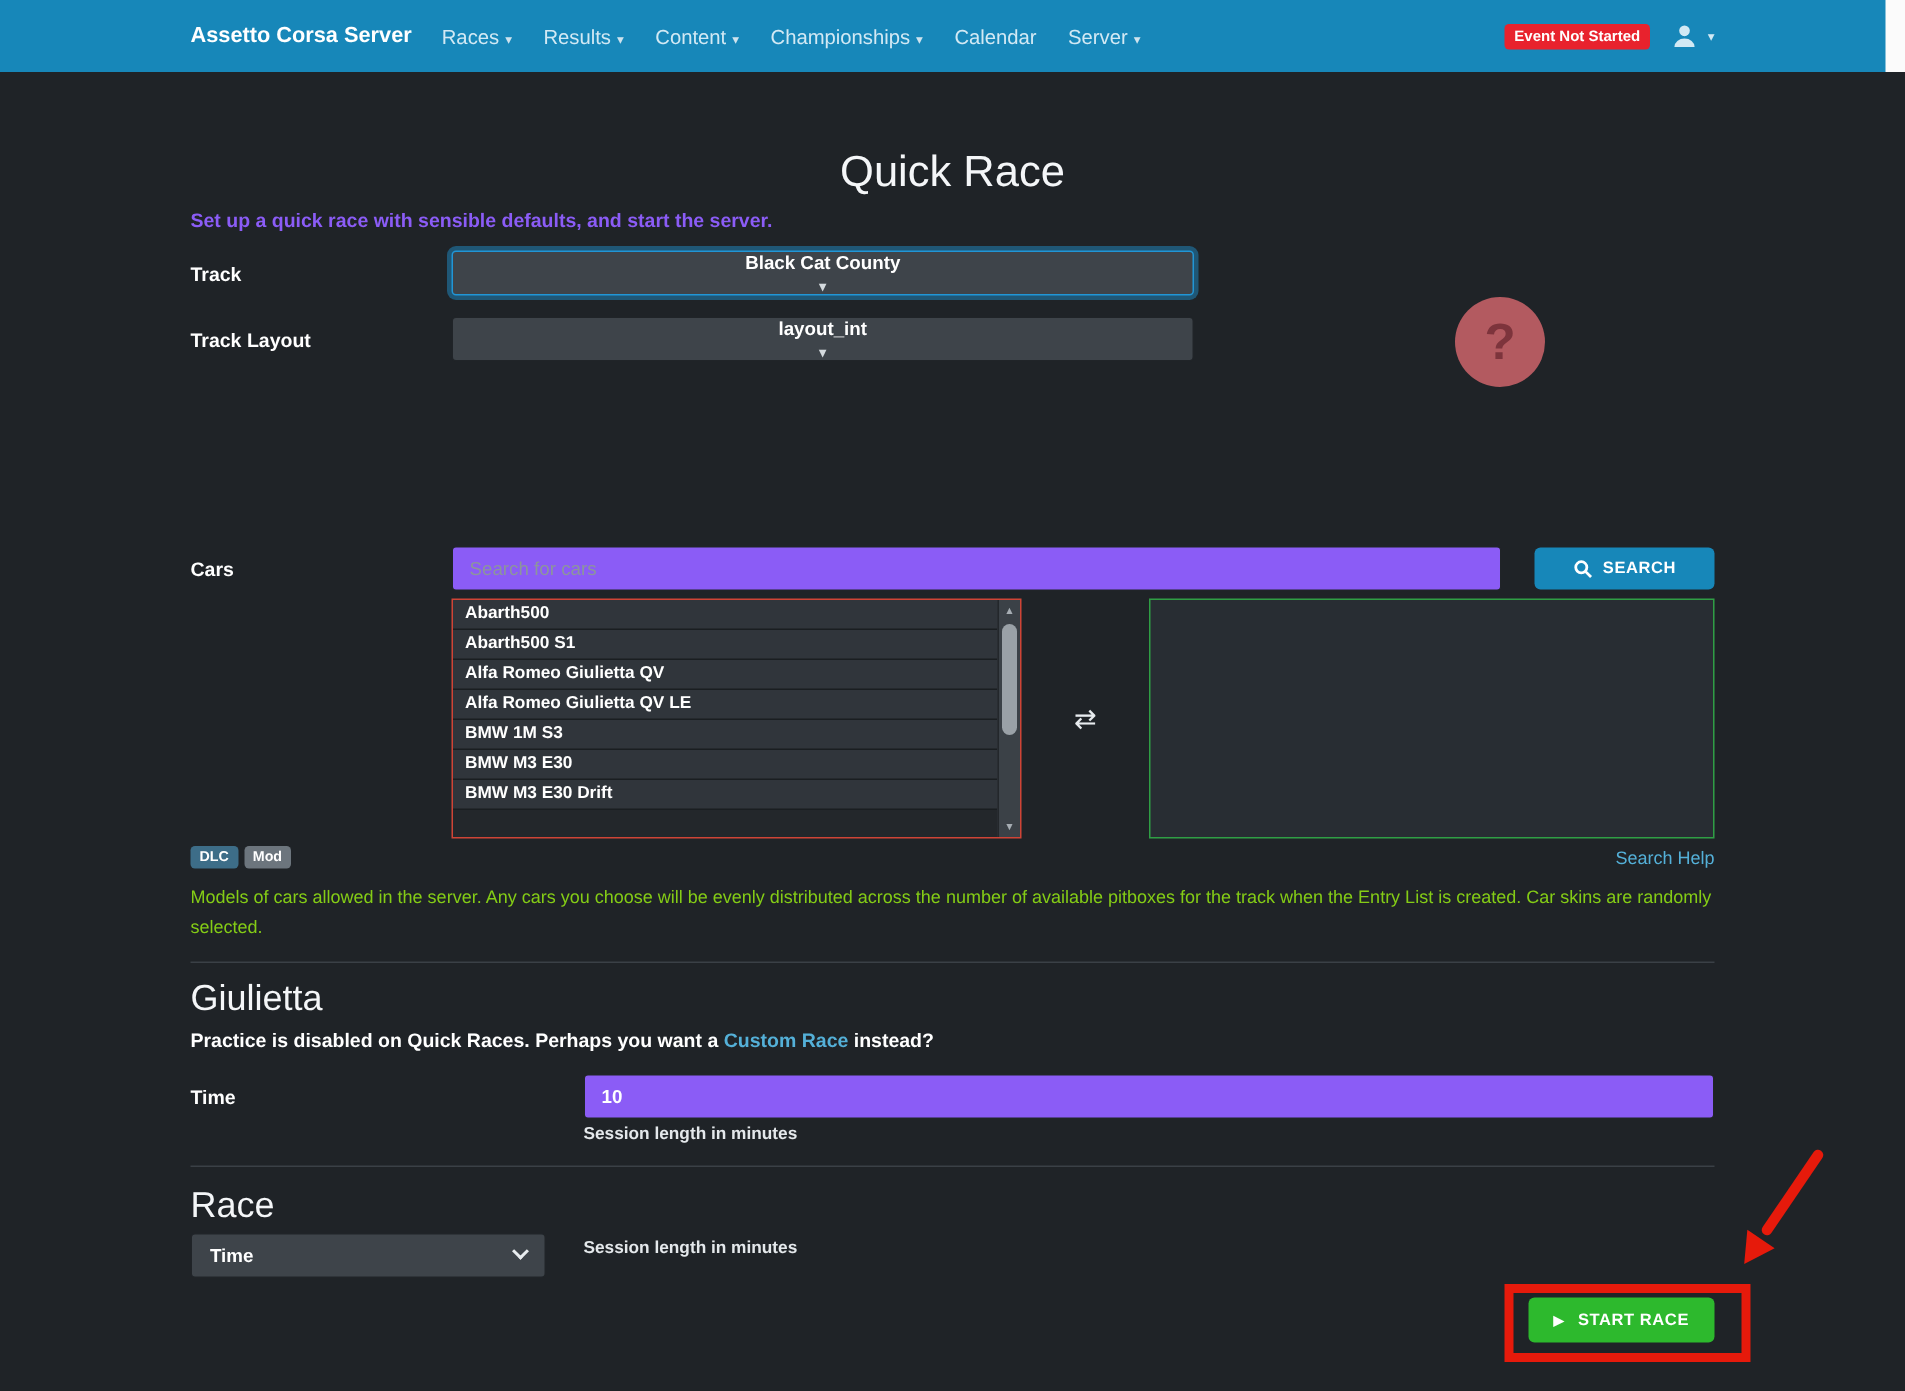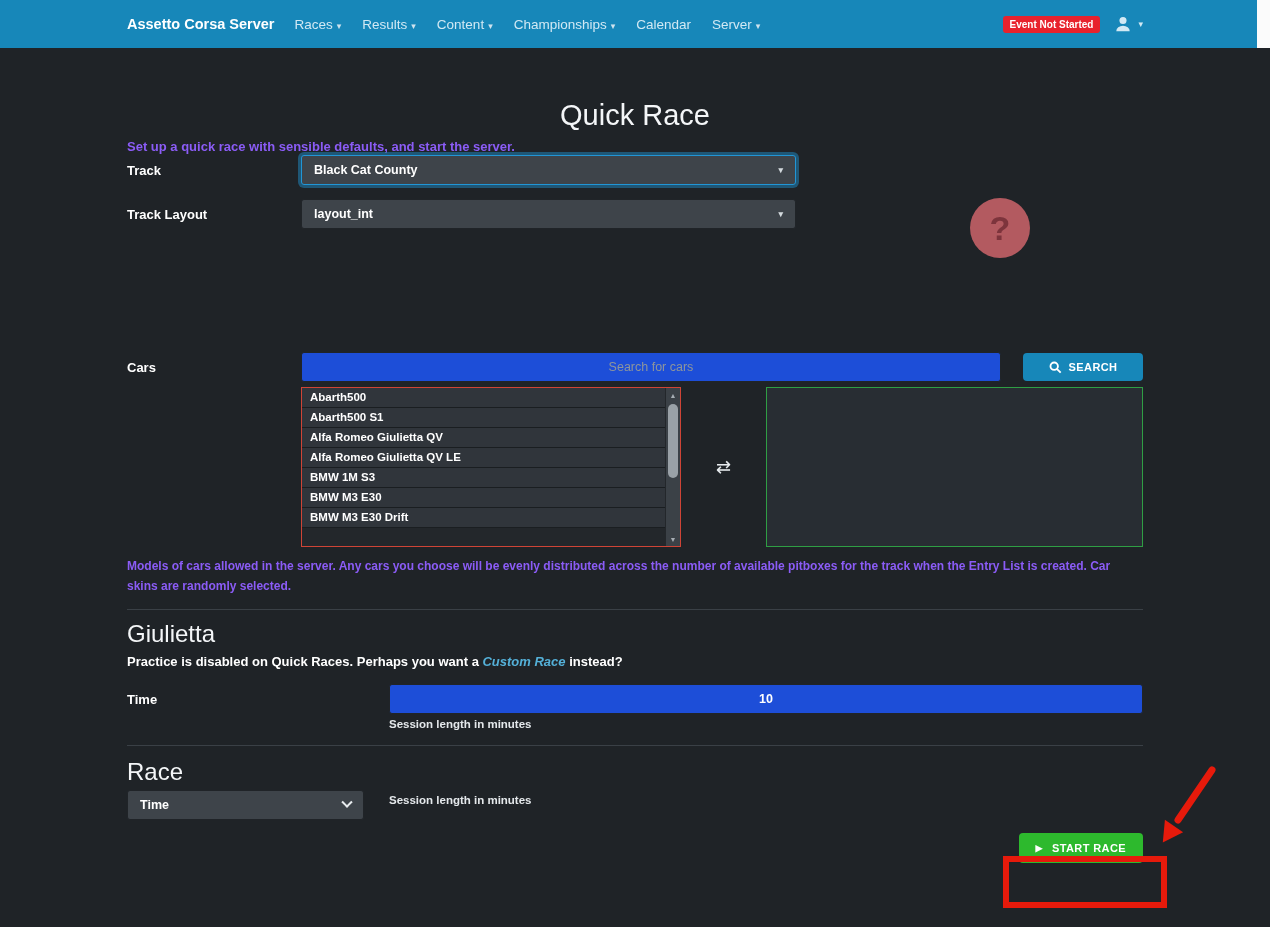--- a/index.html
+++ b/index.html
@@ -24,36 +24,36 @@
   .user { display: flex; align-items: center; gap: 5px; }
   .user .caret { font-size: 9px; color: #d2e9f4; }
 
   
   .container { width: 1016px; margin: 0 auto; }
   .page-title { margin-top: 49px; font-size: 29px; font-weight: 500; line-height: 36px; text-align: center; color: #f4f6f8; }
   .subtitle { margin-top: 6px; font-size: 13px; font-weight: 600; line-height: 16px; color: #8b5cf6; }
 
   .form-row { display: flex; align-items: center; }
   .flabel { width: 174px; flex: none; font-size: 13px; font-weight: 700; }
-  .row-track { }
+  .row-track { margin-top: 12px; }
   .row-layout { margin-top: 14px; }
   .row-cars { margin-top: 123px; }
 
   .select {
     height: 30px; background: #3e444a; border: 1px solid #202428; border-radius: 3px;
     display: flex; align-items: center; justify-content: space-between;
     padding: 0 12px; font-size: 12.5px; font-weight: 600; cursor: pointer;
   }
   .select .caret { font-size: 9px; color: #d4dade; }
   .select.focused { border-color: #2196d6; box-shadow: 0 0 0 3px rgba(30,150,214,.45); }
-  .w-track { width: 495px; }
+  .w-track { width: 495px; flex-direction: column; }
 
   .text-input {
-    height: 30px; background: #1d4ed8; border: 1px solid #202428; border-radius: 3px;
-    color: #fff; font-size: 12.5px; font-weight: 600; padding: 0 11px; font-family: inherit; width: 100%; text-align: center;
+    height: 30px; background: #8b5cf6; border: 1px solid #202428; border-radius: 3px;
+    color: #fff; font-size: 12.5px; font-weight: 600; padding: 0 11px; font-family: inherit; width: 100%;
   }
   .text-input::placeholder { color: #8d959c; font-weight: 400; }
   .search-input { flex: 1; margin-right: 22px; width: auto; }
   .search-btn {
     width: 120px; height: 28px; flex: none; background: var(--navbar-bg, #1787b9);
     border: none; border-radius: 4px; color: #fff; font-size: 11px; font-weight: 700;
     letter-spacing: .4px; display: flex; align-items: center; justify-content: center; gap: 7px;
     cursor: pointer; font-family: inherit;
   }
 
@@ -71,30 +71,30 @@
   .swap-icon { font-size: 18px; color: #e8ecef; }
   .selected-list { width: 377px; height: 160px; flex: none; border: 1px solid var(--list-ok, #2f9e44); background: #282d33; }
 
   .under-lists { display: flex; align-items: center; margin-top: 5px; }
   .badges { display: flex; gap: 4px; }
   .tag { font-size: 9.5px; font-weight: 700; padding: 2px 6px; border-radius: 3px; color: #fff; }
   .tag-dlc { background: var(--dlc, #3d6d88); }
   .tag-mod { background: var(--mod, #6c757d); }
   .search-help { margin-left: auto; font-size: 12px; color: var(--link, #54b0d8); cursor: pointer; text-decoration: none; }
 
-  .cars-help { margin-top: 9px; font-size: 12px; font-weight: 700; line-height: 20px; color: #8b5cf6; }
+  .cars-help { margin-top: 9px; font-size: 12px; font-weight: 400; line-height: 20px; color: #84cc16; }
 
   hr.divider { border: none; border-top: 1px solid #3a4046; margin-top: 13px; }
   hr.divider2 { border: none; border-top: 1px solid #3a4046; margin-top: 14px; }
 
   h2.section { font-size: 24px; font-weight: 500; line-height: 28px; color: #f4f6f8; }
   .qual-heading { margin-top: 10px; }
   .race-heading { margin-top: 12px; }
   .note { margin-top: 6px; font-size: 13px; font-weight: 600; line-height: 16px; }
-  .note a { color: var(--link, #54b0d8); text-decoration: none; cursor: pointer; font-style: italic; }
+  .note a { color: var(--link, #54b0d8); text-decoration: none; cursor: pointer; }
 
   .time-row { display: flex; align-items: flex-start; margin-top: 14px; }
   .flabel2 { width: 262px; flex: none; font-size: 13px; font-weight: 700; padding-top: 8px; }
   .control-col { flex: 1; display: flex; flex-direction: column; }
   .helper { margin-top: 4px; font-size: 11.5px; font-weight: 600; line-height: 13px; color: #e4e8eb; }
 
   .race-row { display: flex; align-items: flex-start; margin-top: 4px; }
   .race-select { width: 237px; flex: none; margin-right: 25px; }
   .sel-chevron { width: 8px; height: 8px; border-right: 2px solid #e8ecef; border-bottom: 2px solid #e8ecef; transform: rotate(45deg) translate(-2px,-2px); }
 
@@ -201,20 +201,27 @@
         </div>
         <div class="scroll-arrow">▼</div>
       </div>
     </div>
     <div class="swap-gap">
       <span class="swap-icon">⇄</span>
     </div>
     <div class="selected-list"></div>
   </div>
 
+  <div class="under-lists">
+    <div class="badges" id="badges">
+        <span class="tag tag-dlc">DLC</span>
+        <span class="tag tag-mod">Mod</span>
+      </div>
+    <a class="search-help">Search Help</a>
+  </div>
 
   <p class="cars-help">Models of cars allowed in the server. Any cars you choose will be evenly distributed across the number of available pitboxes for the track when the Entry List is created. Car skins are randomly selected.</p>
 
   <hr class="divider">
 
   <h2 class="section qual-heading">Giulietta</h2>
   <p class="note"><span>Practice is disabled on Quick Races. Perhaps you want a </span><a>Custom Race</a><span> instead?</span></p>
 
   <div class="time-row">
     <span class="flabel2">Time</span>

